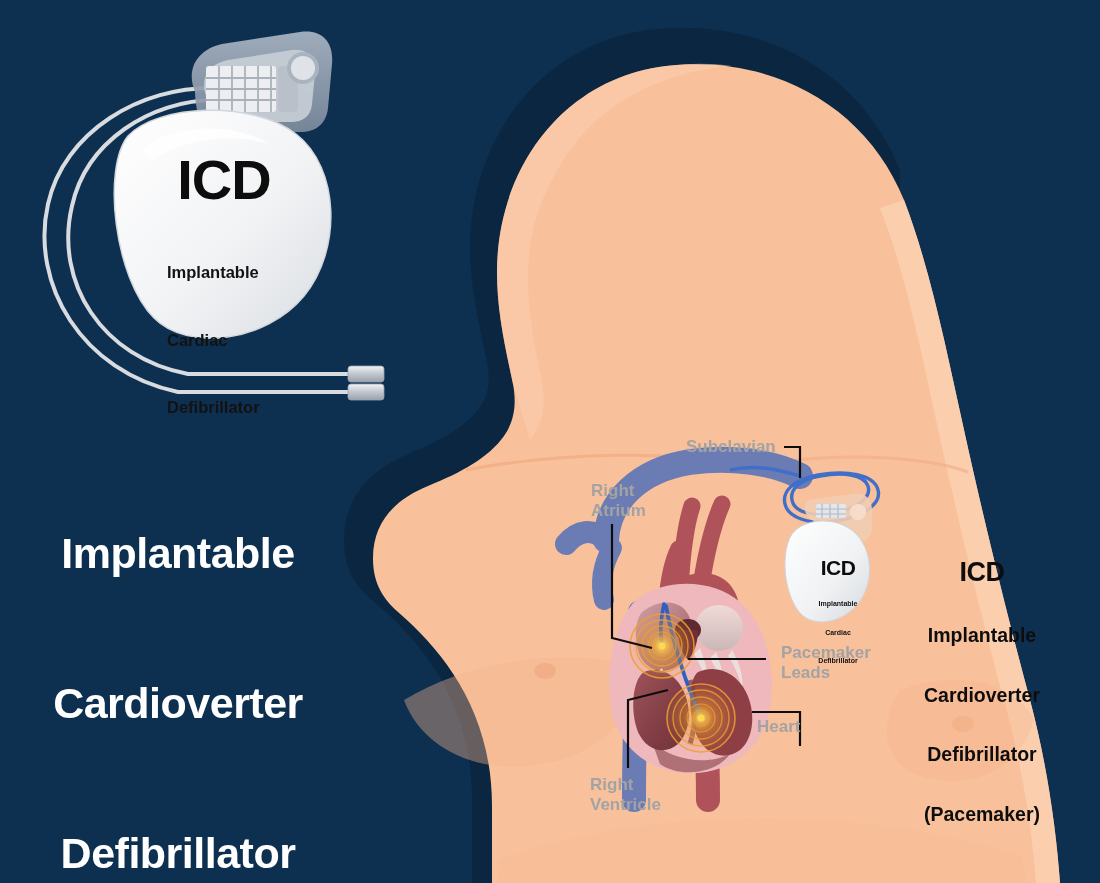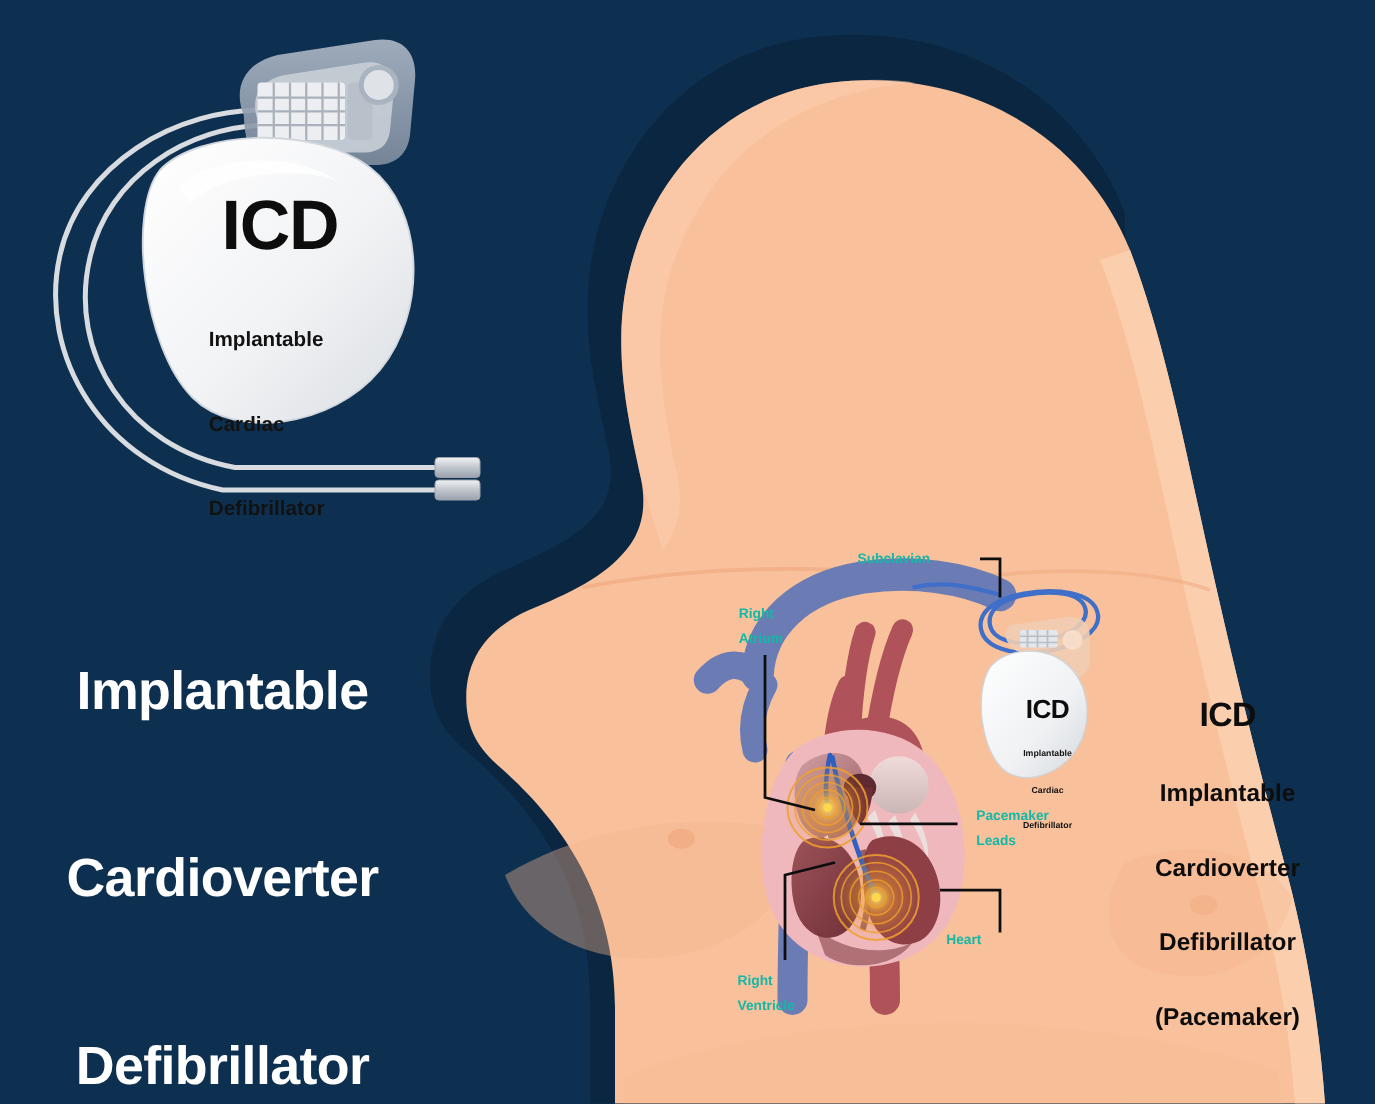--- a/index.html
+++ b/index.html
@@ -37,27 +37,27 @@
   }
   
   #icd-caption{
     left:857px;top:521px;width:250px;text-align:center;
     color:#0d0d0d;font-weight:700;
   }
   #icd-caption .acr{display:block;font-size:27px;line-height:31px;letter-spacing:-0.5px;}
   #icd-caption .ln{display:block;font-size:19.5px;line-height:23.5px;}
   
   .lbl{
-    position:absolute;color:#14b8a6;font-weight:700;
-    font-size:11px;line-height:20px;white-space:pre-line;
+    position:absolute;color:#a3a3a3;font-weight:700;
+    font-size:17px;line-height:20px;white-space:pre-line;
   }
   #lbl-subclavian{left:686px;top:437px;}
   #lbl-right-atrium{left:591px;top:481px;}
   #lbl-pacemaker-leads{left:769px;top:643px;margin-left:12px;}
-  #lbl-heart{left:757px;top:742px;text-align:center;}
+  #lbl-heart{left:757px;top:717px;text-align:center;}
   #lbl-right-ventricle{left:590px;top:775px;}
 </style>
 </head>
 <body>
 
 <div id="stage">
 
   <svg width="1100" height="883" viewBox="0 0 1100 883">
     <defs>
       <linearGradient id="gDevice" x1="0" y1="0" x2="1" y2="1">

